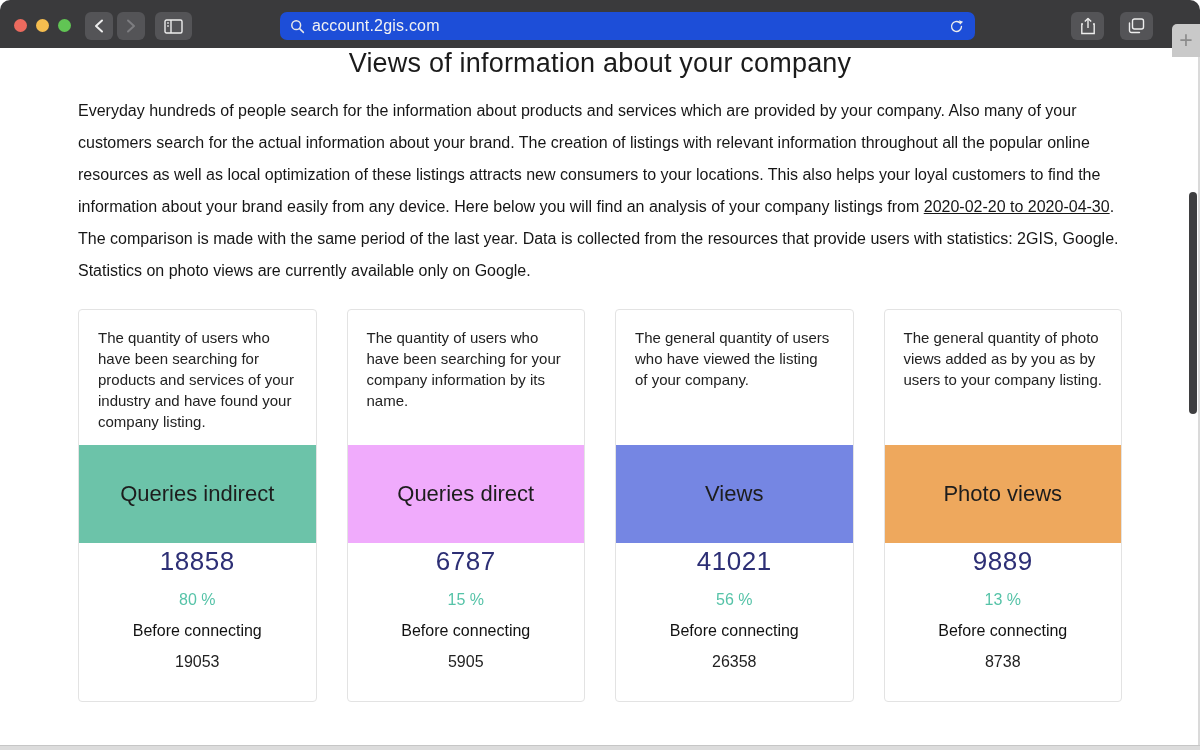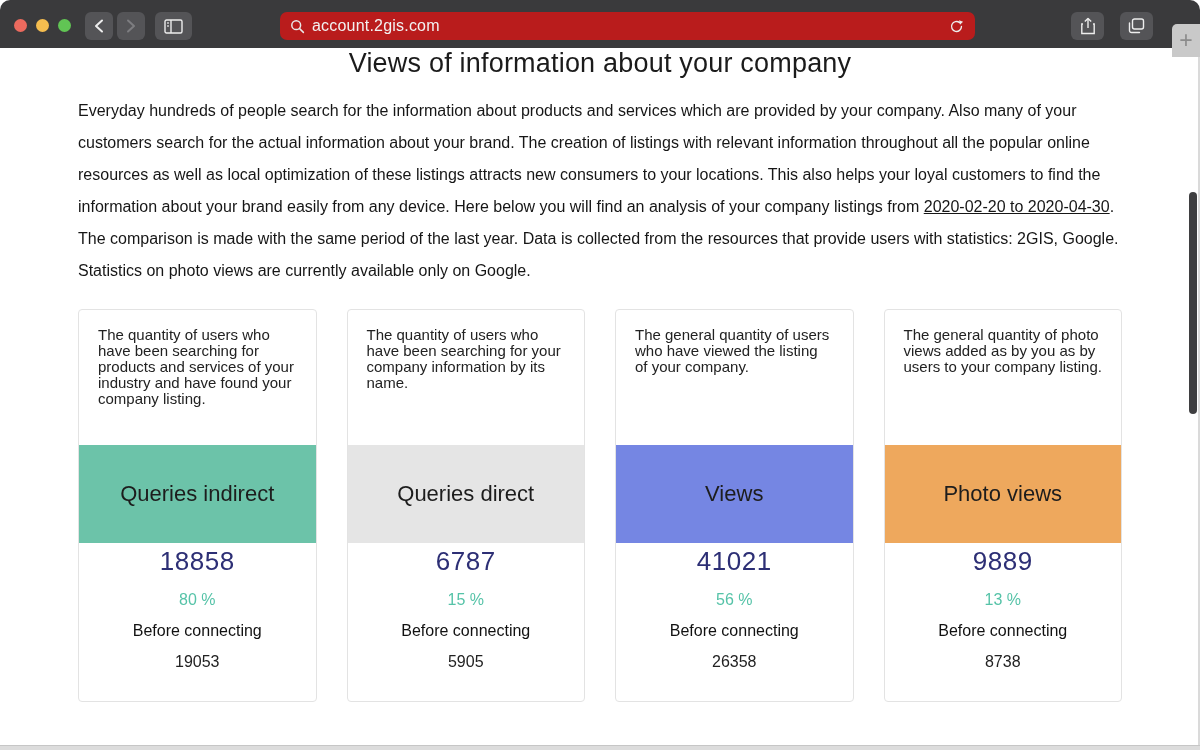--- a/index.html
+++ b/index.html
@@ -9,39 +9,39 @@
   
   .toolbar { position:relative; height:48px; background:#3a3a3c; border-radius:10px 10px 0 0; }
   .lights { position:absolute; left:14px; top:19px; display:flex; gap:9px; }
   .light { width:13px; height:13px; border-radius:50%; }
   .tb-btn { position:absolute; top:12px; height:28px; border-radius:6px; background:#545457;
             display:flex; align-items:center; justify-content:center; color:#ededed; }
   .btn-back { left:85px; width:28px; }
   .btn-fwd  { left:117px; width:28px; color:#7d7d80; }
   .btn-side { left:155px; width:37px; }
   .addrbar { position:absolute; left:280px; top:12px; width:695px; height:28px; border-radius:7px;
-             background:#b91c1c; display:flex; align-items:center; padding:0 10px; color:#f2f2f2; }
+             background:#1d4ed8; display:flex; align-items:center; padding:0 10px; color:#f2f2f2; }
   .addr-text { font-size:16px; margin-left:7px; flex:1; letter-spacing:.2px; }
   .btn-share { right:96px; left:auto; width:33px; }
   .btn-tabs  { right:47px; left:auto; width:33px; }
   .newtab { position:absolute; right:0; top:24px; width:28px; height:33px; background:#c9c9c9;
             border-top-left-radius:5px; display:flex; align-items:center; justify-content:center;
             color:#8b8b8b; font-size:23px; font-weight:400; z-index:5; }
 
   
   .content { position:relative; height:697px; }
   .page-title { text-align:center; font-size:27px; font-weight:500;
                 color:#1b1b1b; letter-spacing:.2px; }
   .intro { width:1044px; margin:16px auto 0; font-size:16px; line-height:32px; color:#161616; }
   .date-link { text-decoration:underline; color:#161616; cursor:pointer; }
 
   .cards { display:flex; gap:30px; margin:22px 78px 0; }
   .card { flex:1; border:1px solid #e3e3e3; border-radius:4px; background:#fff; height:393px;
           display:flex; flex-direction:column; overflow:hidden; }
-  .card-desc { height:135px; padding:17px 19px 0; font-size:15px; line-height:16px; color:#222; }
+  .card-desc { height:135px; padding:17px 19px 0; font-size:15px; line-height:21px; color:#222; }
   .card-band { height:98px; display:flex; align-items:center; justify-content:center;
                font-size:22px; color:#1d1d1d; }
   .card-stats { flex:1; text-align:center; padding-top:3px; }
   .stat-value { font-size:26px; font-weight:500; color:#2d2f75; letter-spacing:.5px; }
   .stat-percent { margin-top:14px; font-size:16px; color:#56c3a8; }
   .stat-before-label { margin-top:13px; font-size:16px; color:#111; }
   .stat-before-value { margin-top:13px; font-size:16px; color:#222; }
 
   
   .scroll-thumb { position:absolute; right:3px; top:192px; width:8px; height:222px;
@@ -140,21 +140,21 @@
         <div class="card-stats">
           <div class="stat-value">18858</div>
           <div class="stat-percent">80 %</div>
           <div class="stat-before-label">Before connecting</div>
           <div class="stat-before-value">19053</div>
         </div>
       </div>
 
       <div class="card">
         <div class="card-desc">The quantity of users who have been searching for your company information by its name.</div>
-        <div class="card-band" style="background: #e5e5e5;">Queries direct</div>
+        <div class="card-band" style="background: #f0abfc;">Queries direct</div>
         <div class="card-stats">
           <div class="stat-value">6787</div>
           <div class="stat-percent">15 %</div>
           <div class="stat-before-label">Before connecting</div>
           <div class="stat-before-value">5905</div>
         </div>
       </div>
 
       <div class="card">
         <div class="card-desc">The general quantity of users who have viewed the listing of your company.</div>

